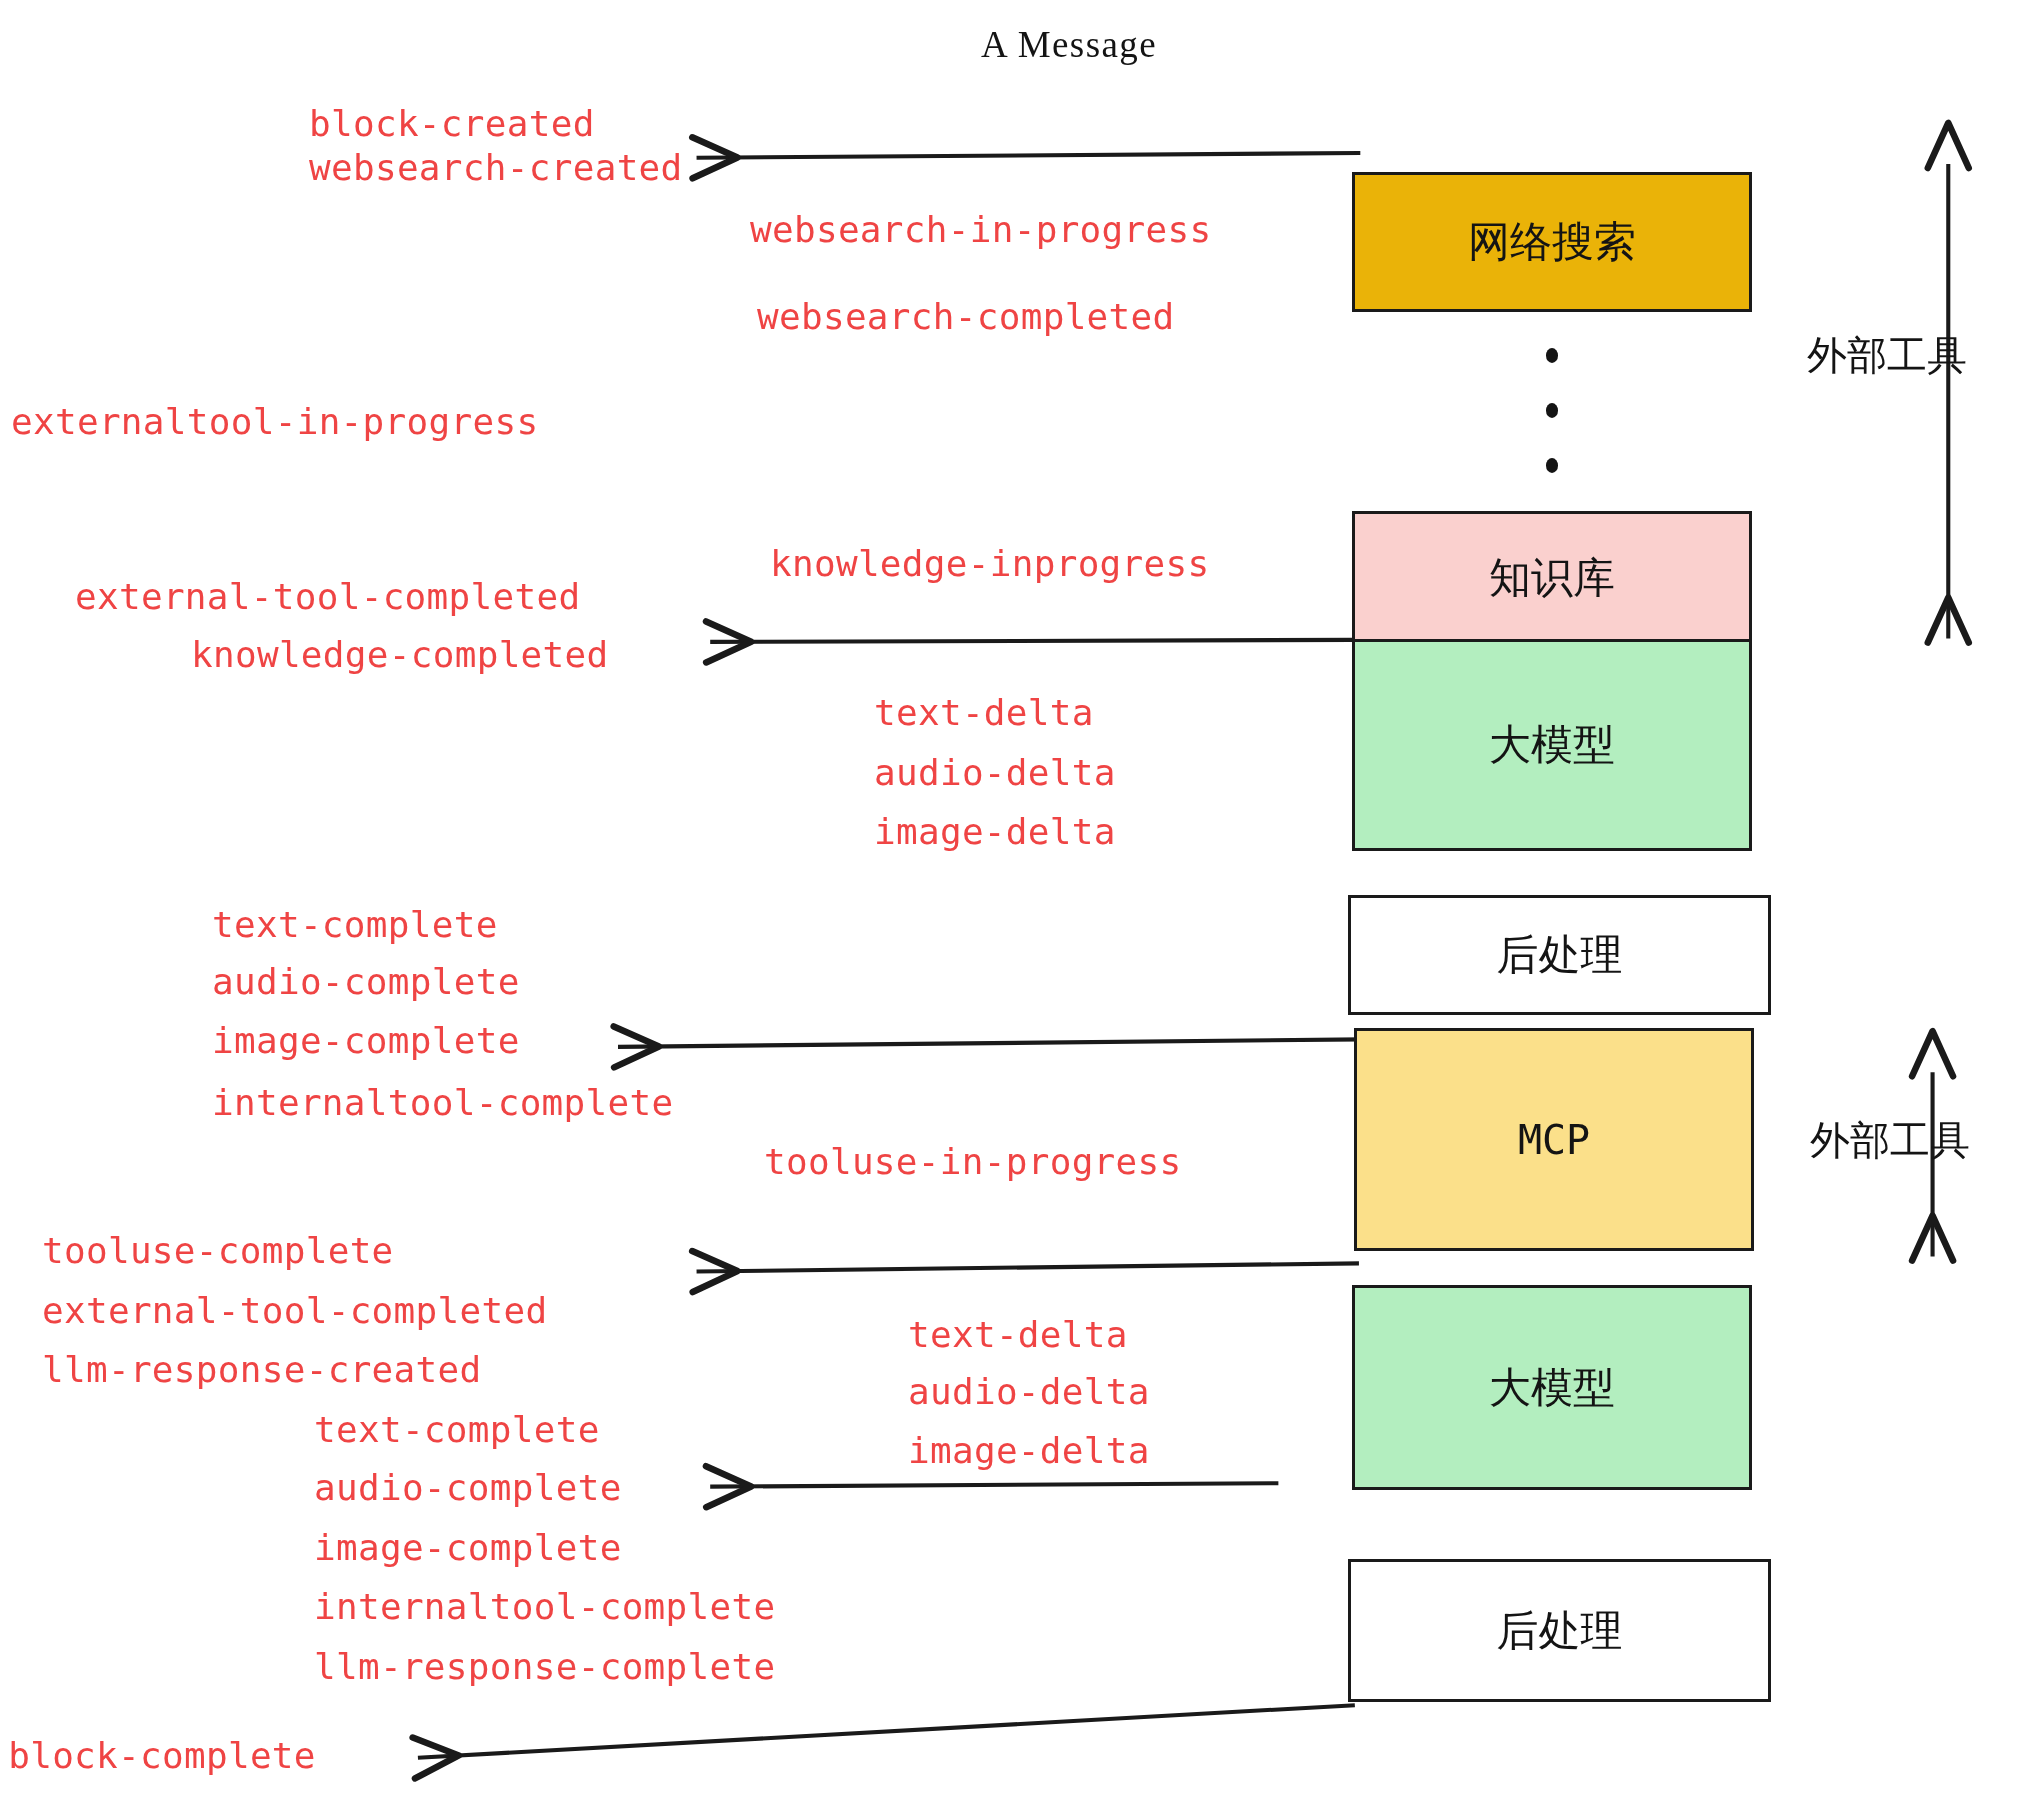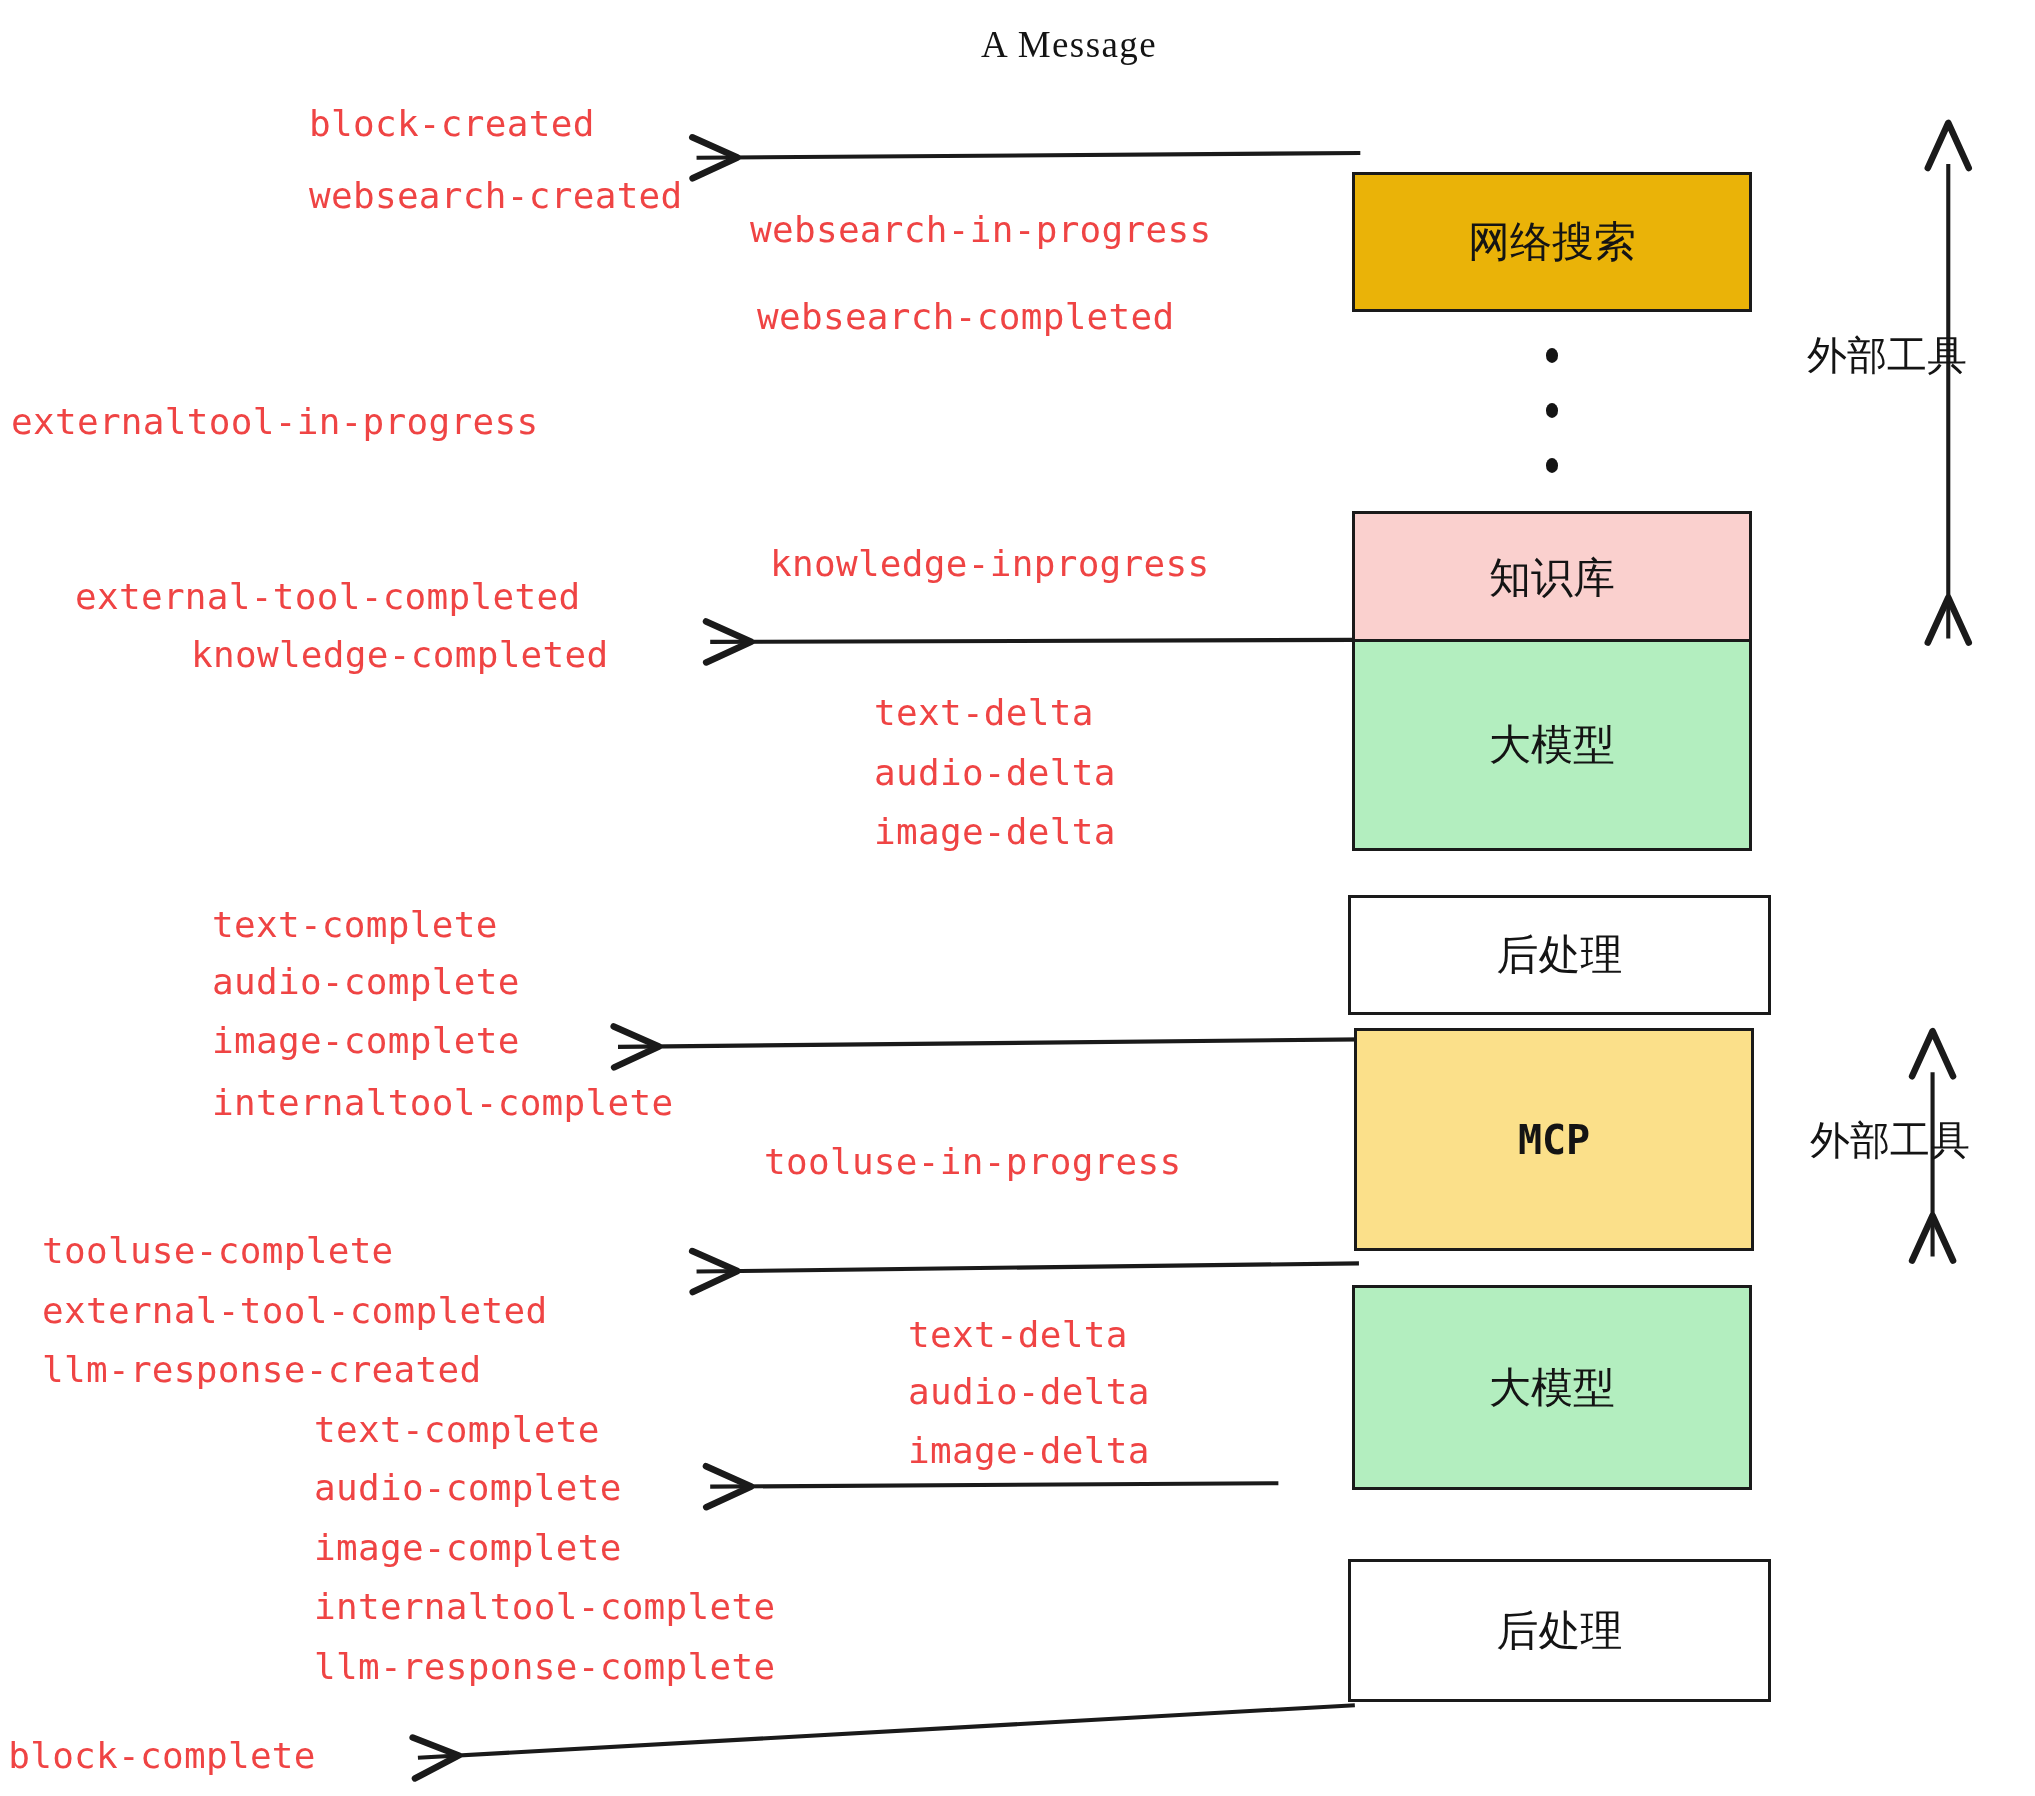--- a/index.html
+++ b/index.html
@@ -12,21 +12,21 @@
        font-size:36px;line-height:1;letter-spacing:0.3px;}
   .title{position:absolute;white-space:pre;color:#141414;
        font-family:Liberation Serif, serif;
        font-size:37px;line-height:1;letter-spacing:1.4px;}
 
   .node{position:absolute;box-sizing:border-box;border:3.4px solid #1a1a1a;
         display:flex;align-items:center;justify-content:center;
         font-family:"DejaVu Sans","Liberation Sans",sans-serif;
         font-size:42px;color:#141414;}
   .node.mcp{font-family:"DejaVu Sans Mono","Liberation Mono",monospace;
-        font-size:40px;font-weight:bold;}
+        font-size:40px;font-weight:normal;}
 
   .sidelabel{position:absolute;white-space:nowrap;color:#141414;
         font-family:"DejaVu Sans","Liberation Sans",sans-serif;
         font-size:40px;line-height:1;}
 
   .dot{position:absolute;width:12.3px;height:15px;background:#141414;
        border-radius:50%;}
 
   svg.layer{position:absolute;left:0;top:0;width:2035px;height:1796px;
             pointer-events:none;}
@@ -82,21 +82,21 @@
   <div class="node" style="left:1352px;top:1285px;width:400px;height:205px;background:#B3EEBF;">大模型</div>
 
   <div class="node" style="left:1348px;top:1559px;width:423px;height:143px;background:#FFFFFF;">后处理</div>
 
   <div class="sidelabel" style="left:1807px;top:335px;">外部工具</div>
 
   <div class="sidelabel" style="left:1810px;top:1120px;">外部工具</div>
 
   <div class="evt" style="left:309px;top:106px;">block-created</div>
 
-  <div class="evt" style="left:309px;top:178px;">websearch-created</div>
+  <div class="evt" style="left:309px;top:150px;">websearch-created</div>
 
   <div class="evt" style="left:750px;top:212px;">websearch-in-progress</div>
 
   <div class="evt" style="left:757px;top:299px;">websearch-completed</div>
 
   <div class="evt" style="left:11px;top:404px;">externaltool-in-progress</div>
 
   <div class="evt" style="left:770px;top:546px;">knowledge-inprogress</div>
 
   <div class="evt" style="left:75px;top:579px;">external-tool-completed</div>

